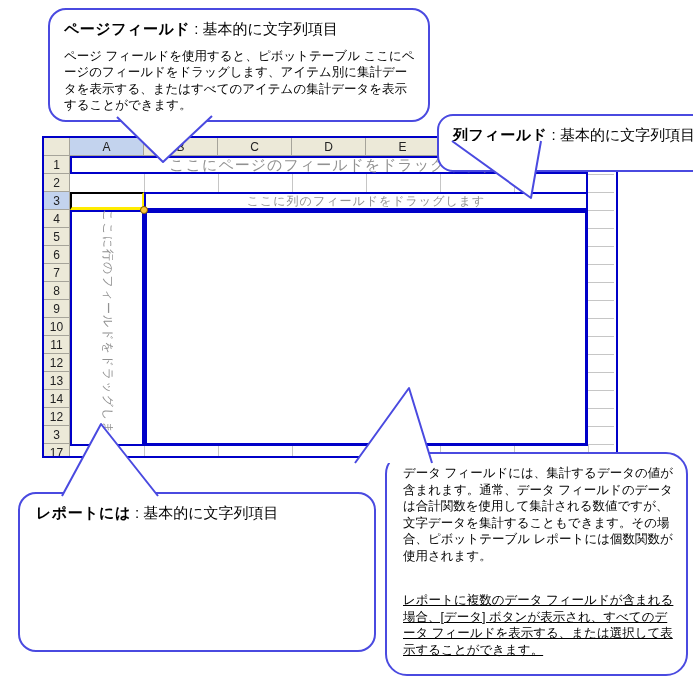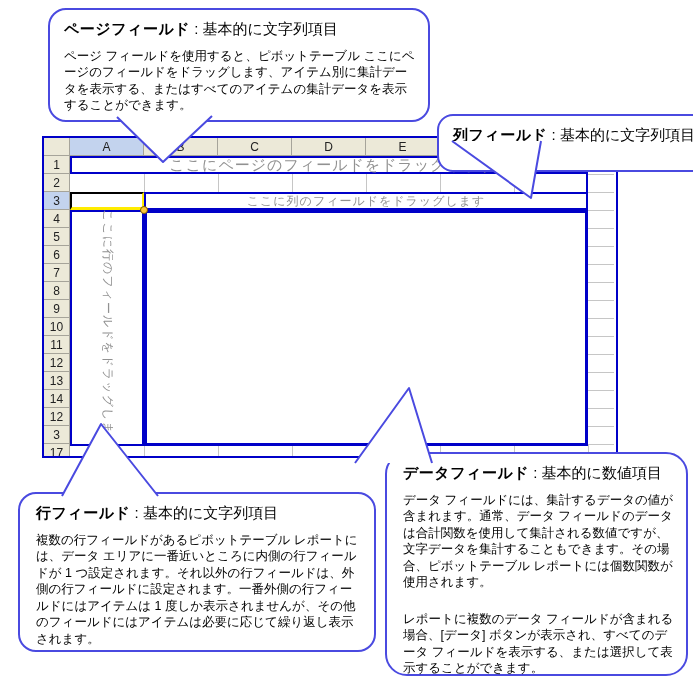--- a/index.html
+++ b/index.html
@@ -50,21 +50,21 @@
   .callout {
     position:absolute; background:#fff; border:2px solid #4a4ae0; border-radius:18px;
     z-index:2; padding:11px 10px 8px 14px; font-size:12.5px; line-height:16.5px;
   }
   .callout .title { font-size:15px; margin-bottom:10px; white-space:nowrap; }
   .callout .title b { letter-spacing:0.5px; }
   .co-page { left:48px;  top:8px;   width:382px; height:114px; }
   .co-col  { left:437px; top:88px;  width:298px; height:58px; border-radius:16px;margin-top:26px; }
   .co-row  { left:18px;  top:492px; width:358px; height:160px; padding-left:16px; }
   .co-data { left:385px; top:452px; width:303px; height:224px; border-radius:22px; padding-left:16px; }
-  .co-data .p2 { margin-top:20px; }
+  .co-data .p2 { margin-top:28px;text-decoration:underline; }
 
   .tails { position:absolute; left:0; top:0; width:693px; height:681px; z-index:3; pointer-events:none; }
 </style>
 </head>
 <body>
 
 <div class="sheet">
   <div class="sheet-inner">
     <div class="hdr" style="left:0;top:0;width:26px;height:18px;"></div>
 
@@ -168,21 +168,19 @@
 <div class="callout co-page">
   <div class="title"><b>ページフィールド</b><span> : 基本的に文字列項目</span></div>
   <div class="body">ページ フィールドを使用すると、ピボットテーブル ここにページのフィールドをドラッグします、アイテム別に集計データを表示する、またはすべてのアイテムの集計データを表示することができます。</div>
 </div>
 
 <div class="callout co-col">
   <div class="title"><b>列フィールド</b><span> : 基本的に文字列項目</span></div>
 </div>
 
 <div class="callout co-row">
-  <div class="title"><b>行フィールド</b><span> : 基本的に文字列項目</span></div>
-  <div class="body">複数の行フィールドがあるピボットテーブル レポートには、データ エリアに一番近いところに内側の行フィールドが 1 つ設定されます。それ以外の行フィールドは、外側の行フィールドに設定されます。一番外側の行フィールドにはアイテムは 1 度しか表示されませんが、その他のフィールドにはアイテムは必要に応じて繰り返し表示されます。</div>
+  <div class="title"><b>レポートには</b><span> : 基本的に文字列項目</span></div>
 </div>
 
 <div class="callout co-data">
-  <div class="title"><b>データフィールド</b><span> : 基本的に数値項目</span></div>
   <div class="body">データ フィールドには、集計するデータの値が含まれます。通常、データ フィールドのデータは合計関数を使用して集計される数値ですが、文字データを集計することもできます。その場合、ピボットテーブル レポートには個数関数が使用されます。</div>
   <div class="body p2">レポートに複数のデータ フィールドが含まれる場合、[データ] ボタンが表示され、すべてのデータ フィールドを表示する、または選択して表示することができます。</div>
 </div>
 
 </body></html>

